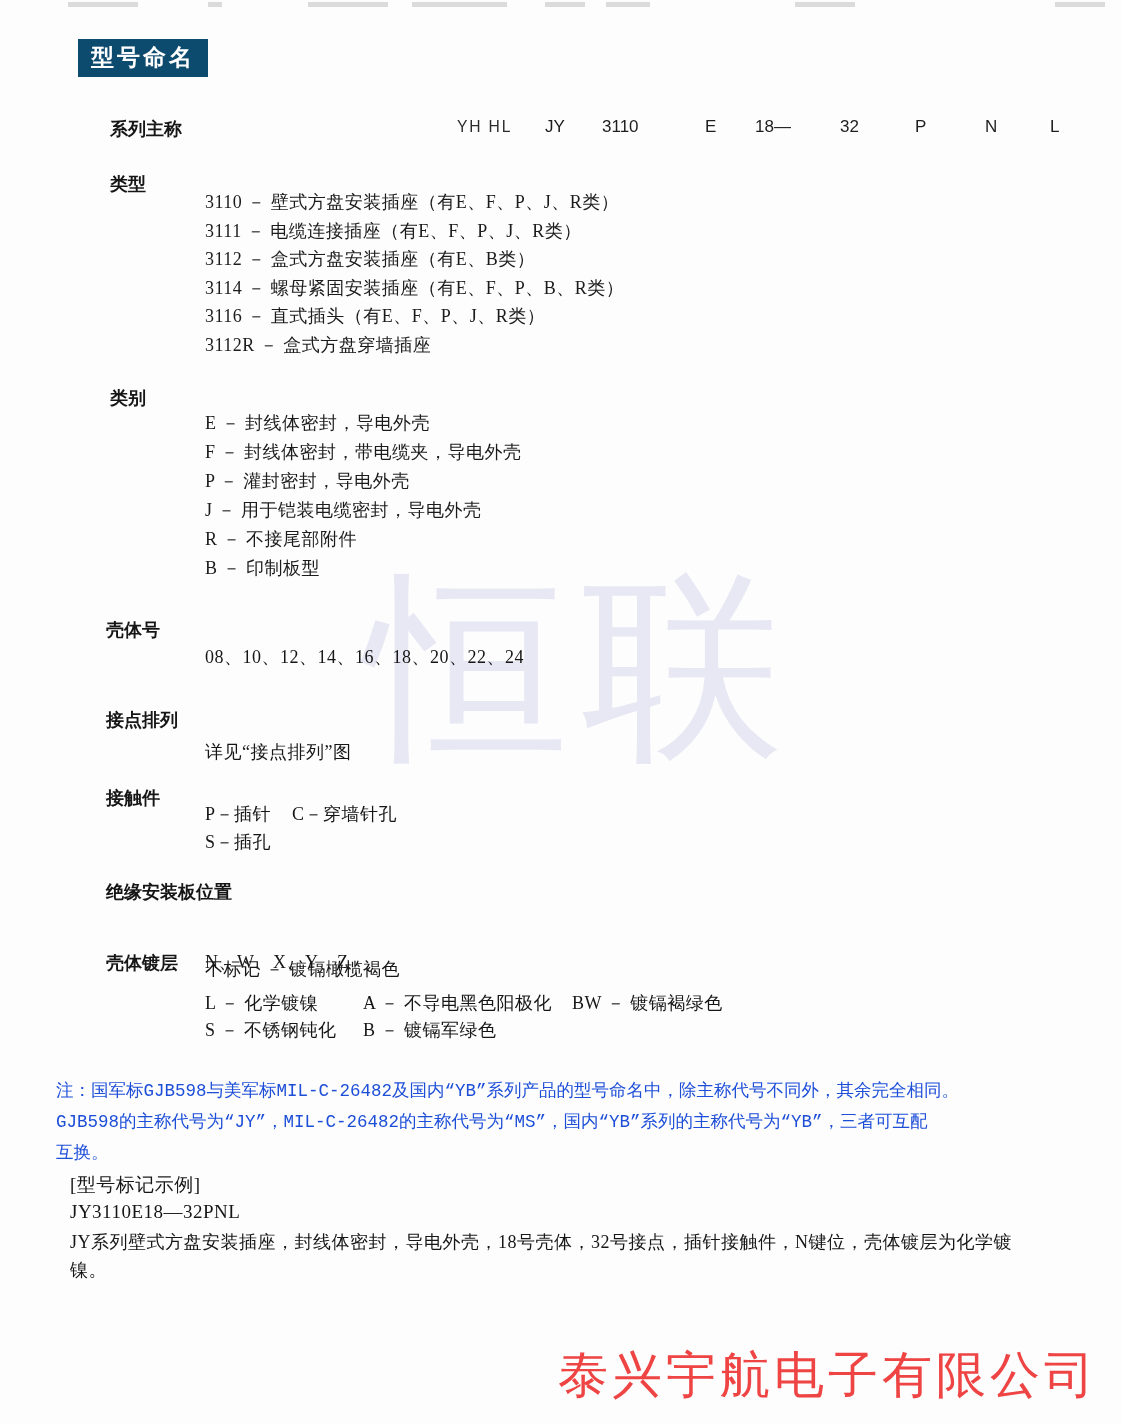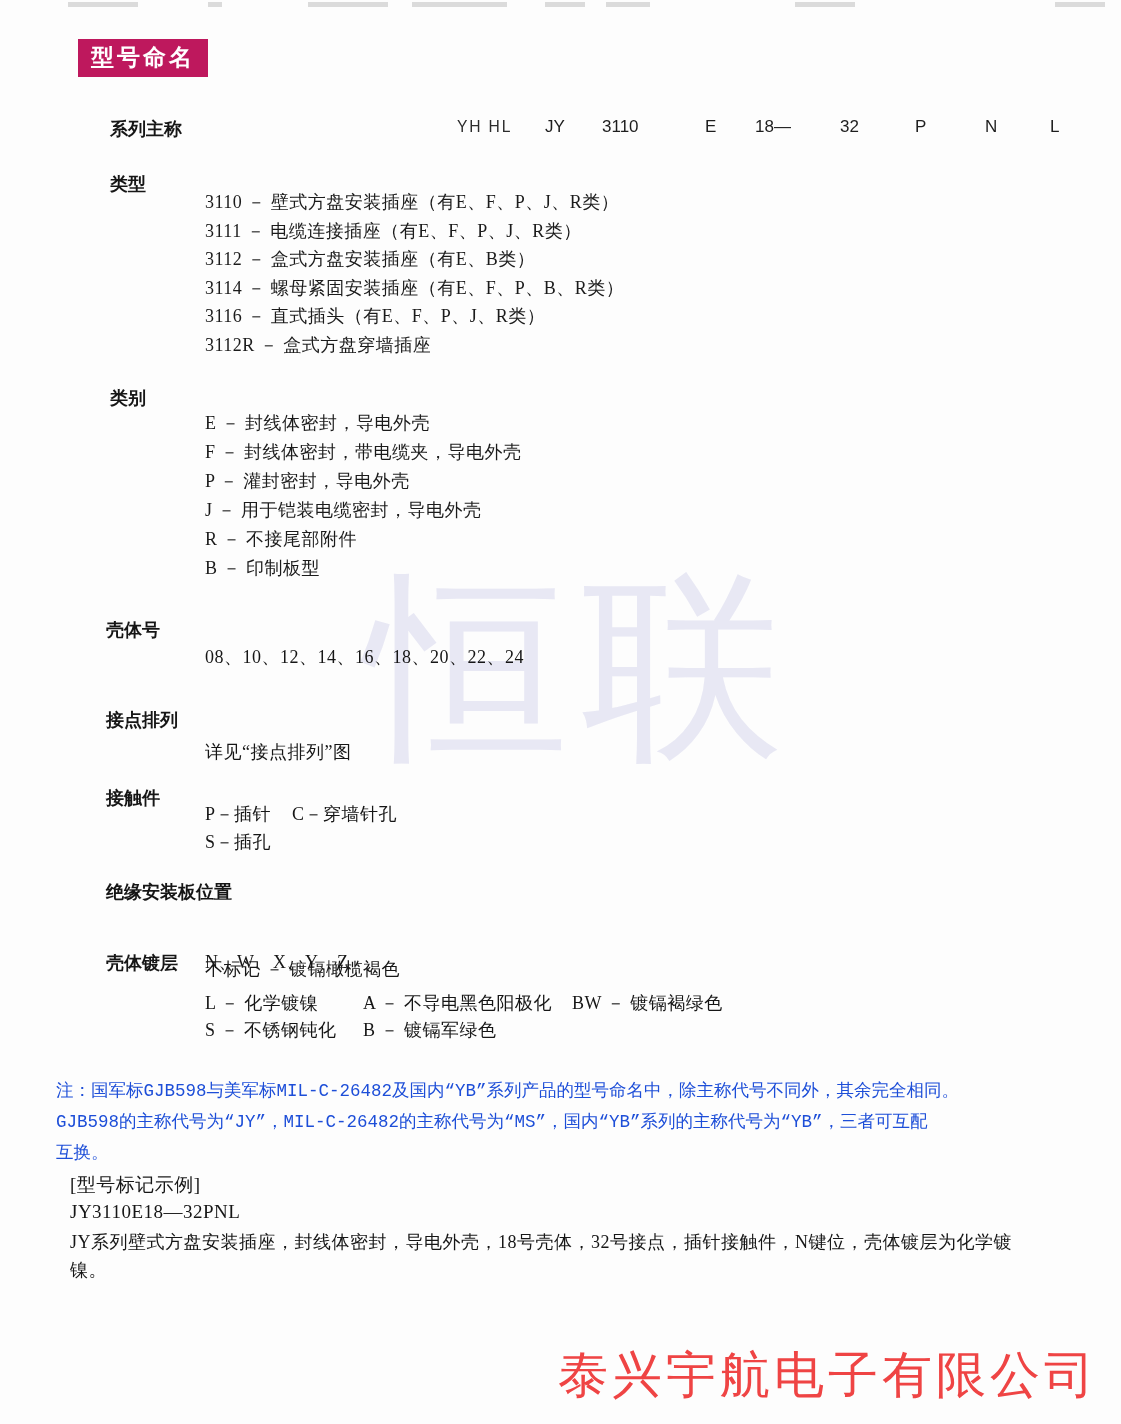--- a/index.html
+++ b/index.html
@@ -16,21 +16,21 @@
     letter-spacing:14px; color:#e8e8f4; font-weight:500; white-space:nowrap;
   }
   .wm-bottom {
     position:absolute; left:558px; top:1348px; z-index:0;
     font-family:"DejaVu Serif",serif; font-size:50px; line-height:1.1;
     letter-spacing:4px; color:#ef4444; white-space:nowrap;
   }
   .frag { position:absolute; top:2px; height:5px; background:#c9c9c9; opacity:.65; z-index:1; }
   .badge {
     position:absolute; left:78px; top:39px; z-index:2;
-    background:#be185d; color:#ffffff;
+    background:#0c4a6e; color:#ffffff;
     font-family:"Liberation Sans","DejaVu Sans",sans-serif;
     font-weight:bold; font-size:23px; line-height:1;
     padding:7px 13px 8px 13px; letter-spacing:3px; white-space:nowrap;
   }
   .label {
     position:absolute; z-index:2; white-space:nowrap;
     font-family:"Liberation Sans","DejaVu Sans",sans-serif;
     font-weight:700; font-size:18px; color:#161616;
   }
   .series-label { font-weight:600; }

